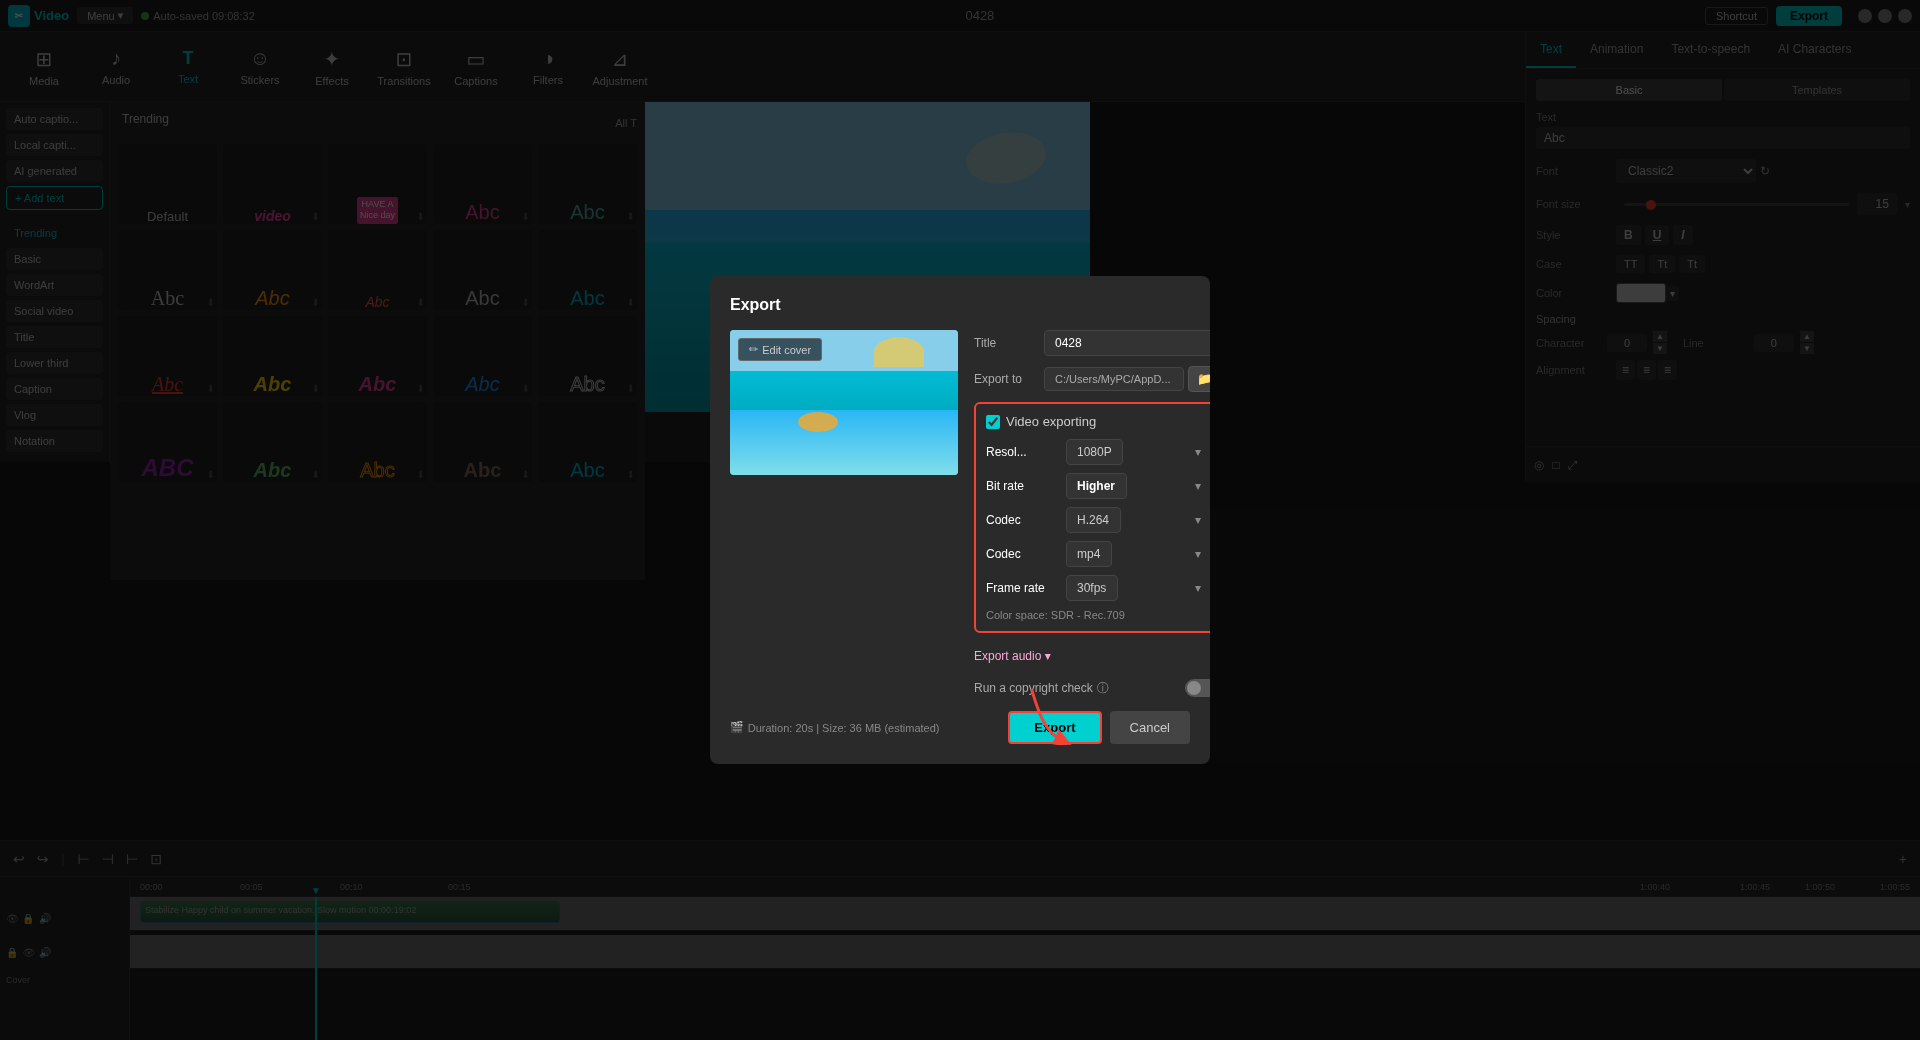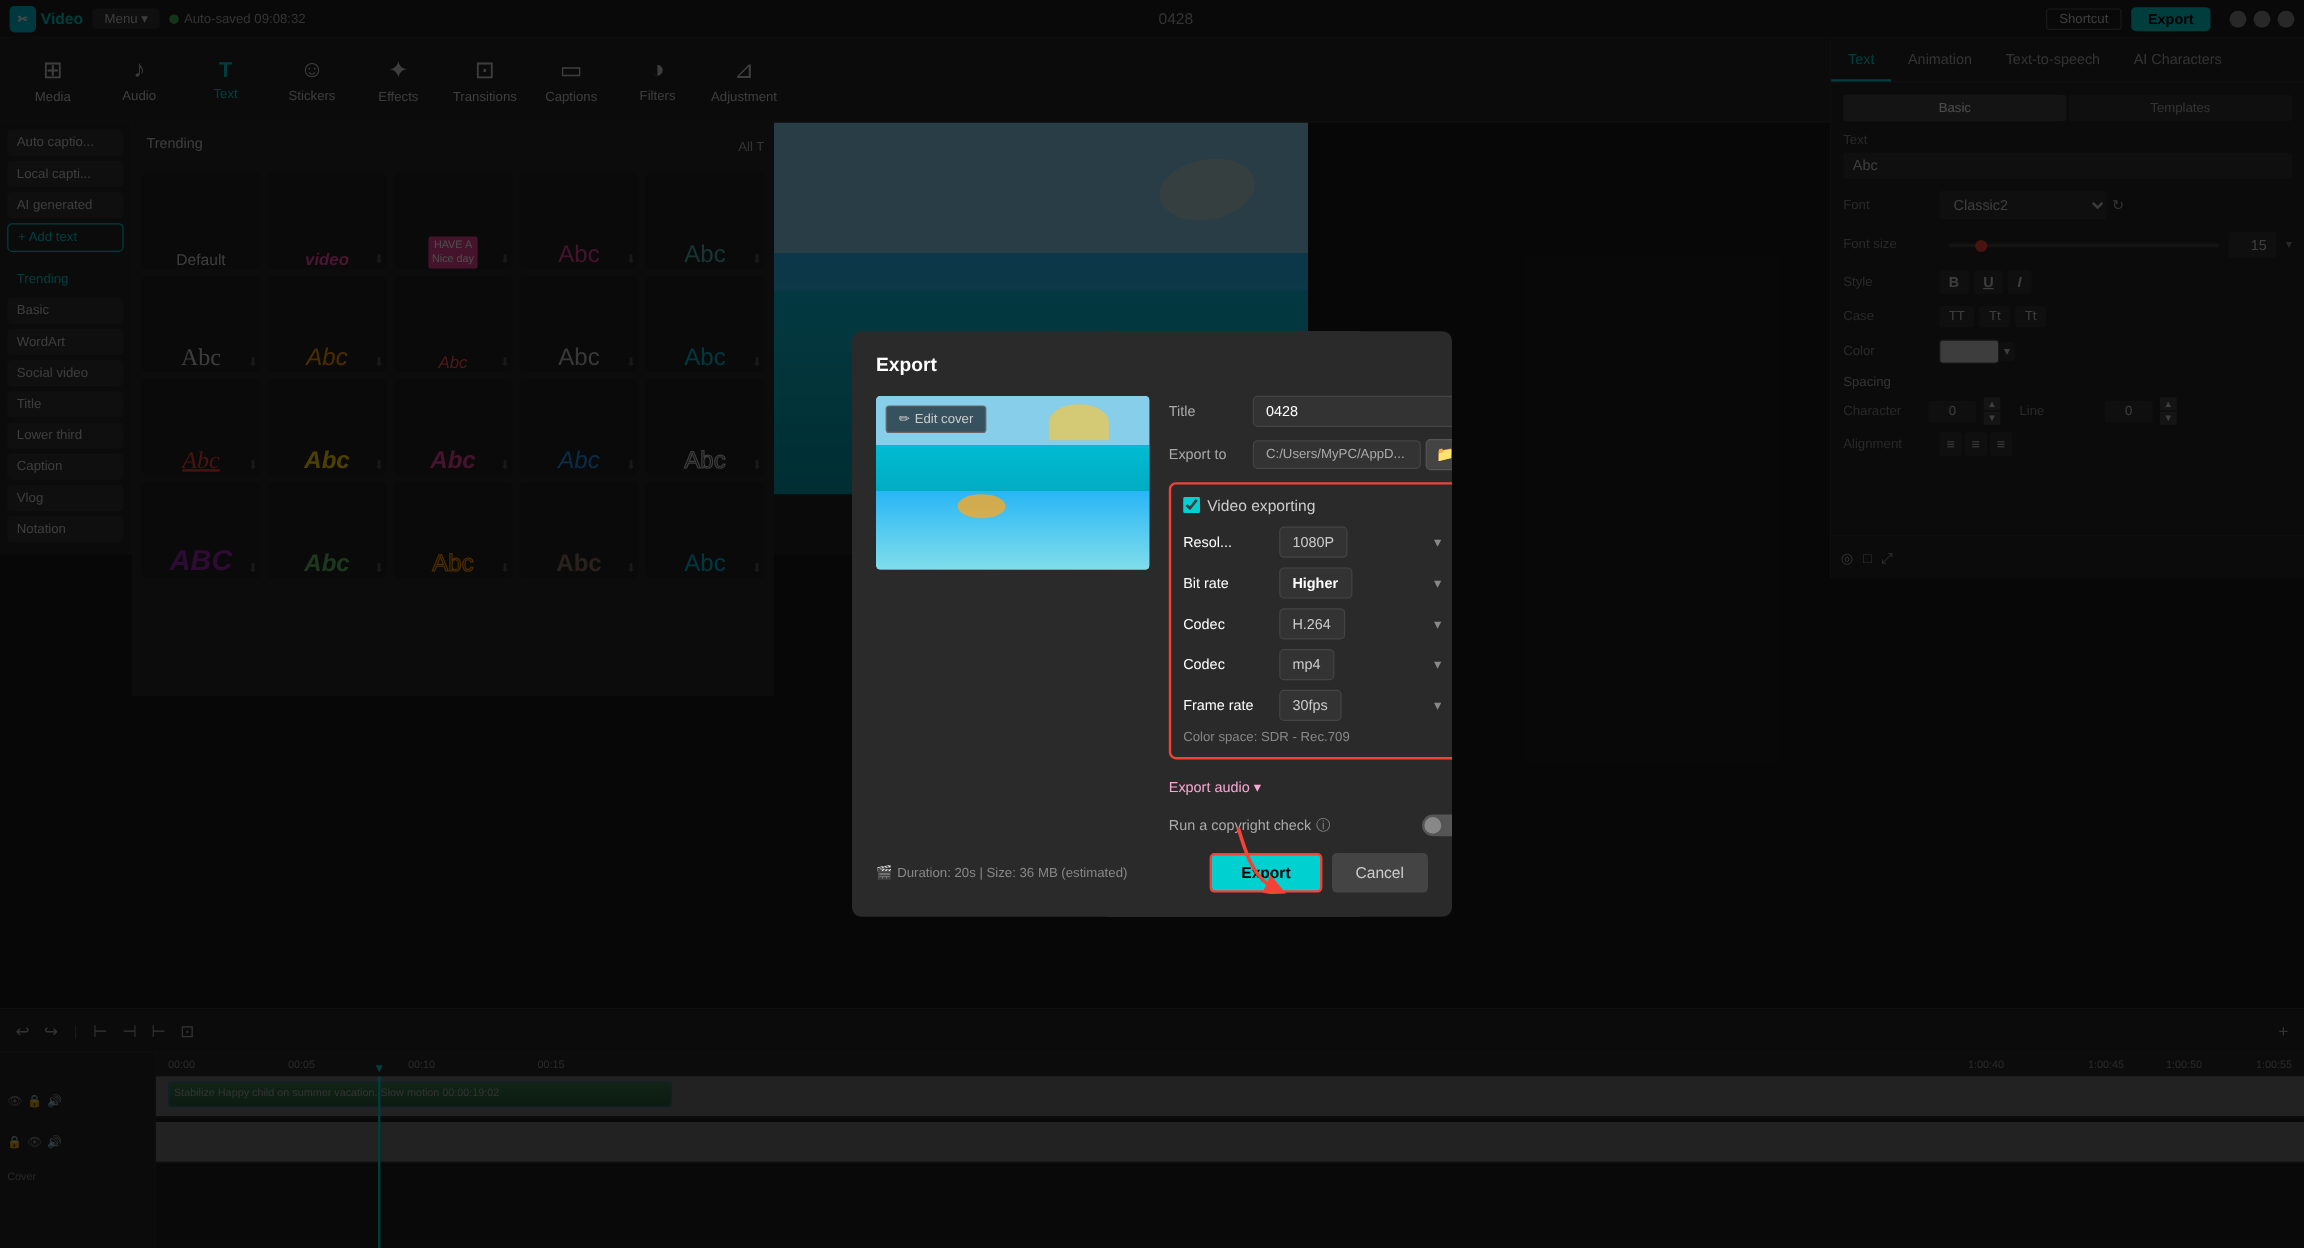--- a/index.html
+++ b/index.html
@@ -99,21 +99,21 @@
     #export-modal h2 { color: #fff; font-size: 16px; margin-bottom: 16px; }
     .modal-cover-area { position: relative; width: 228px; height: 145px; background: #111; border-radius: 4px; overflow: hidden; }
     .modal-cover-area .edit-cover-btn { position: absolute; top: 8px; left: 8px; background: rgba(0,0,0,0.6); border: 1px solid #666; color: #ccc; padding: 4px 10px; border-radius: 3px; cursor: pointer; font-size: 11px; display: flex; align-items: center; gap: 4px; }
     .modal-cover-image { width: 100%; height: 100%; object-fit: cover; background: linear-gradient(135deg, #4fc3f7 0%, #29b6f6 30%, #1de9b6 60%, #69f0ae 100%); display: flex; align-items: center; justify-content: center; font-size: 11px; color: #555; overflow: hidden; }
     .modal-row { display: flex; align-items: center; margin-bottom: 10px; }
     .modal-label { color: #aaa; font-size: 12px; width: 70px; }
     .modal-input { background: #333; border: 1px solid #444; color: #fff; padding: 5px 10px; border-radius: 4px; flex: 1; font-size: 12px; }
     .modal-path { background: #333; border: 1px solid #444; color: #aaa; padding: 5px 10px; border-radius: 4px; flex: 1; font-size: 11px; }
     .folder-icon { background: #444; border: 1px solid #555; color: #ccc; padding: 5px 8px; border-radius: 4px; cursor: pointer; margin-left: 4px; font-size: 12px; }
     .video-export-section { border: 2px solid #f44336; border-radius: 6px; padding: 10px; margin-bottom: 10px; }
-    .video-export-header { display: flex; align-items: flex-start; gap: 6px; margin-bottom: 10px; }
+    .video-export-header { display: flex; align-items: flex-end; gap: 6px; margin-bottom: 10px; }
     .video-checkbox { width: 14px; height: 14px; accent-color: #00d0d0; }
     .video-export-title { color: #ccc; font-size: 13px; }
     .export-field { display: flex; align-items: center; margin-bottom: 8px; }
     .export-field-label { color: #ffffff; font-size: 12px; width: 80px; }
     .export-select { background: #333; border: 1px solid #444; color: #ccc; padding: 5px 10px; border-radius: 4px; flex: 1; font-size: 12px; appearance: none; cursor: pointer; }
     .export-select-wrapper { flex: 1; position: relative; }
     .export-select-wrapper::after { content: '▾'; position: absolute; right: 8px; top: 50%; transform: translateY(-50%); color: #888; pointer-events: none; }
     .color-space { color: #888; font-size: 11px; margin-top: 4px; }
     .audio-export { color: #f9a8d4; font-size: 12px; padding: 6px 0; cursor: pointer; }
     .copyright-row { display: flex; align-items: center; justify-content: space-between; margin-top: 10px; }

